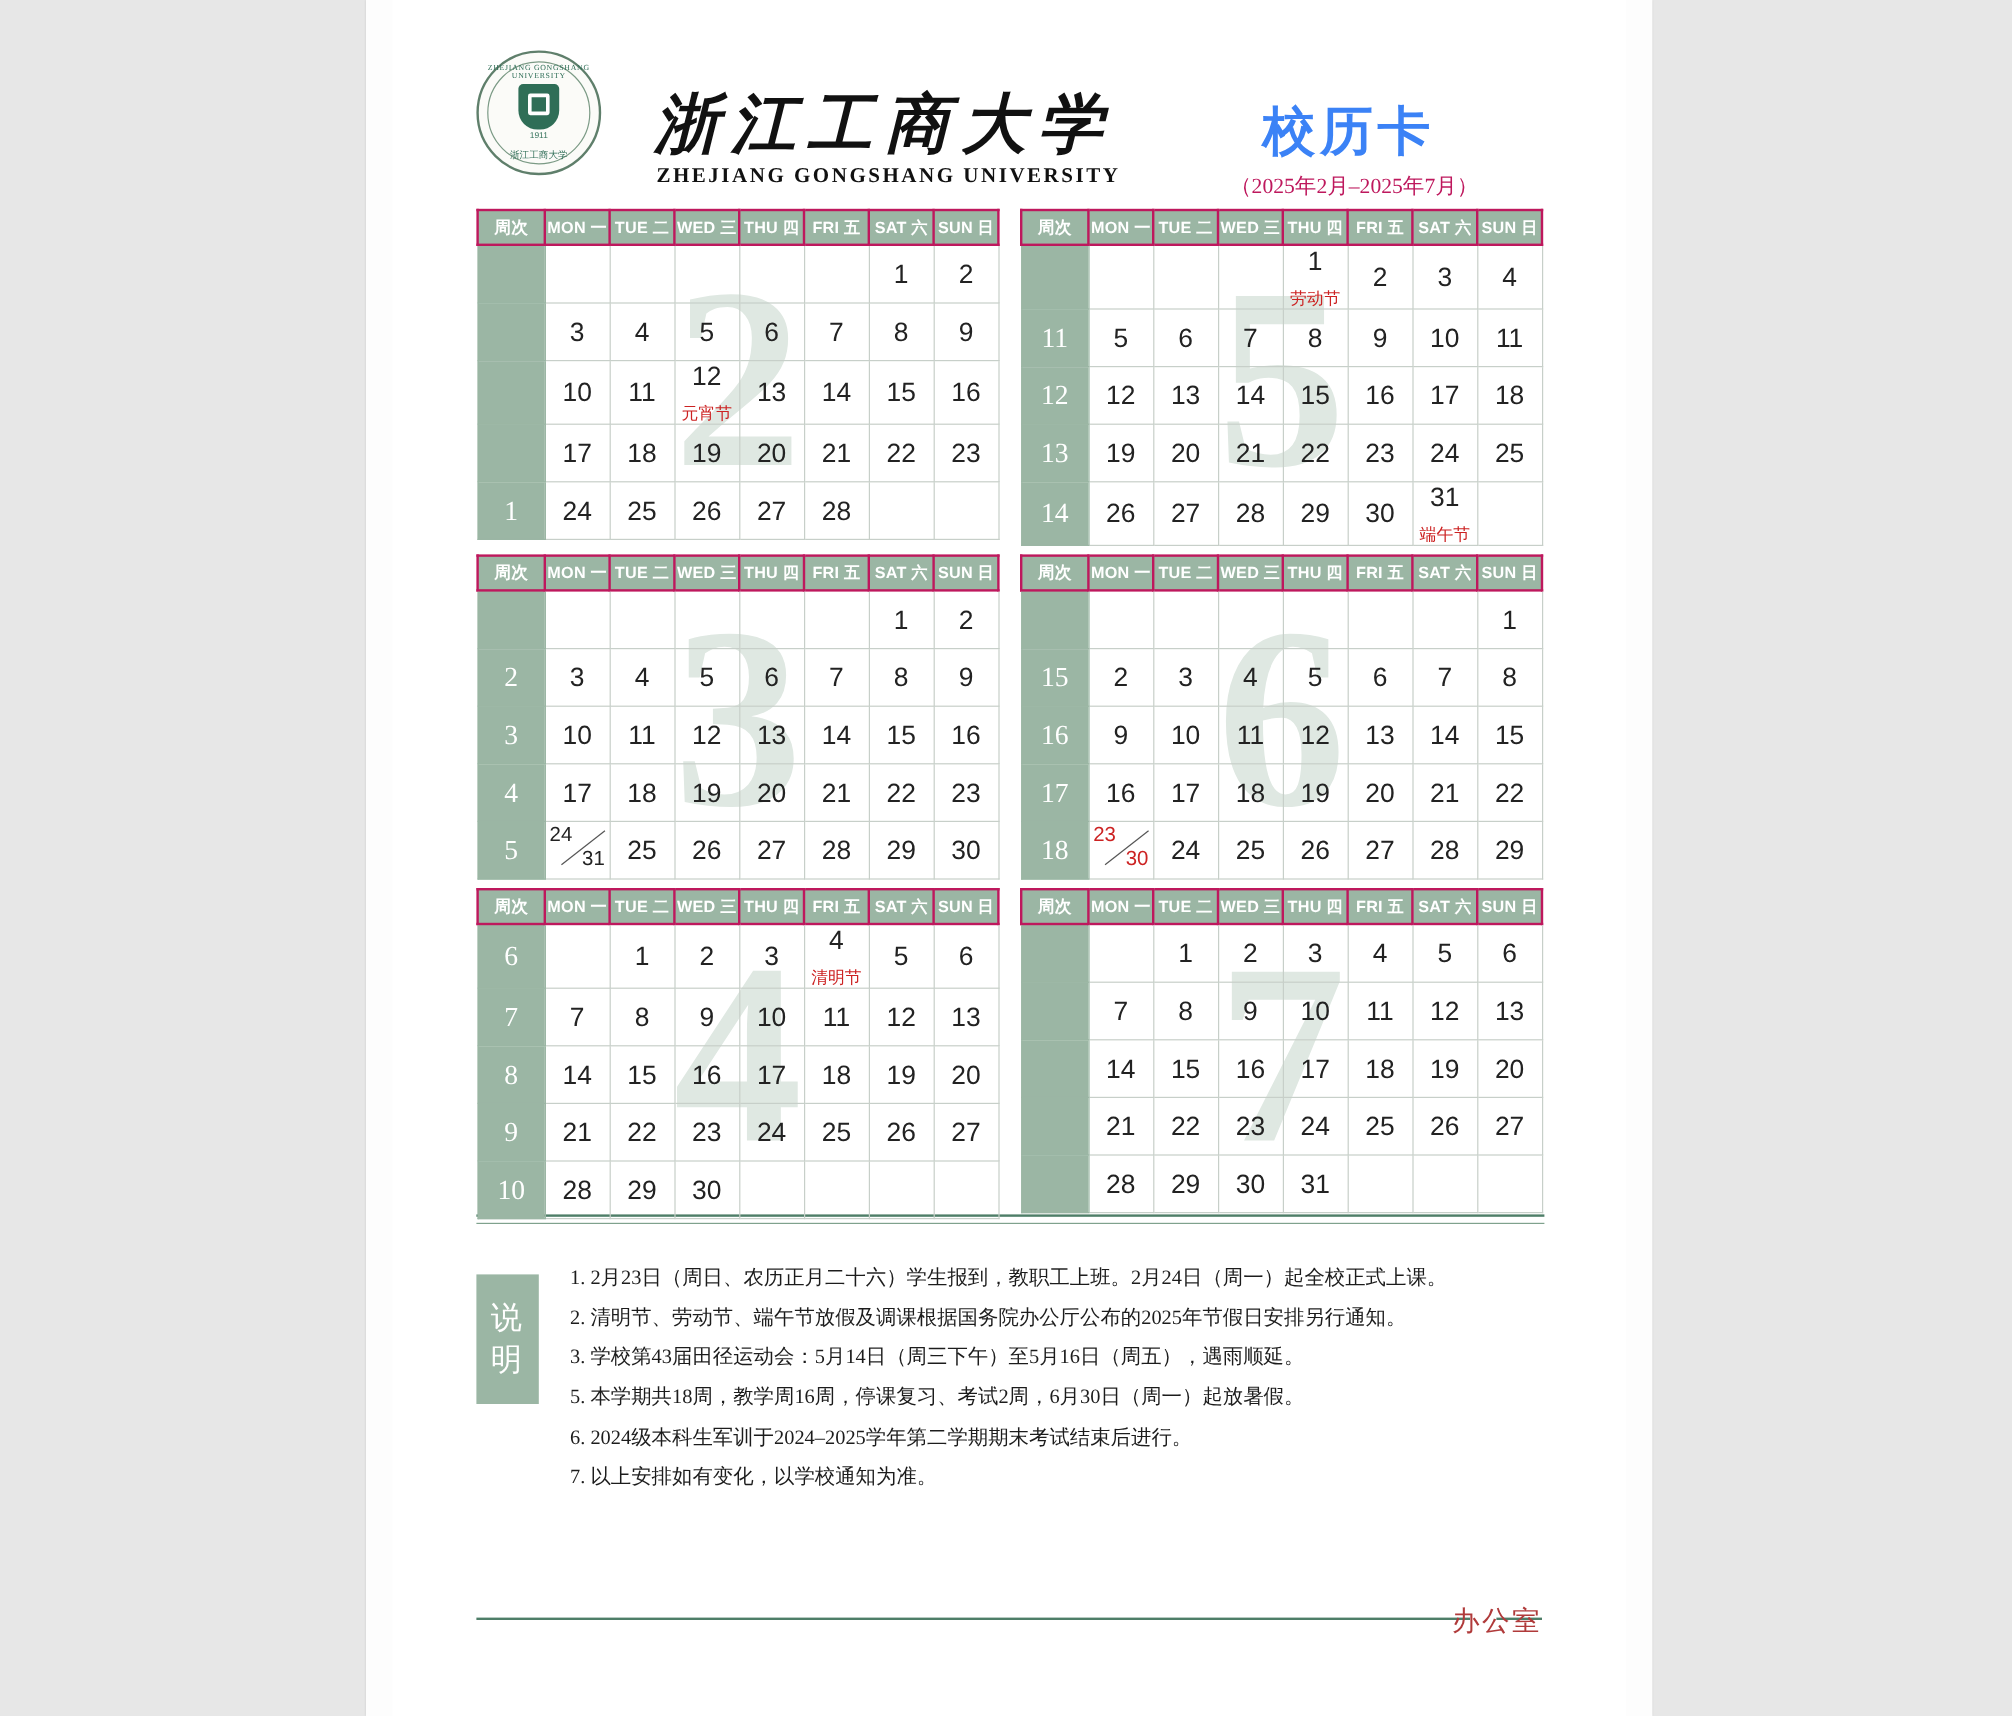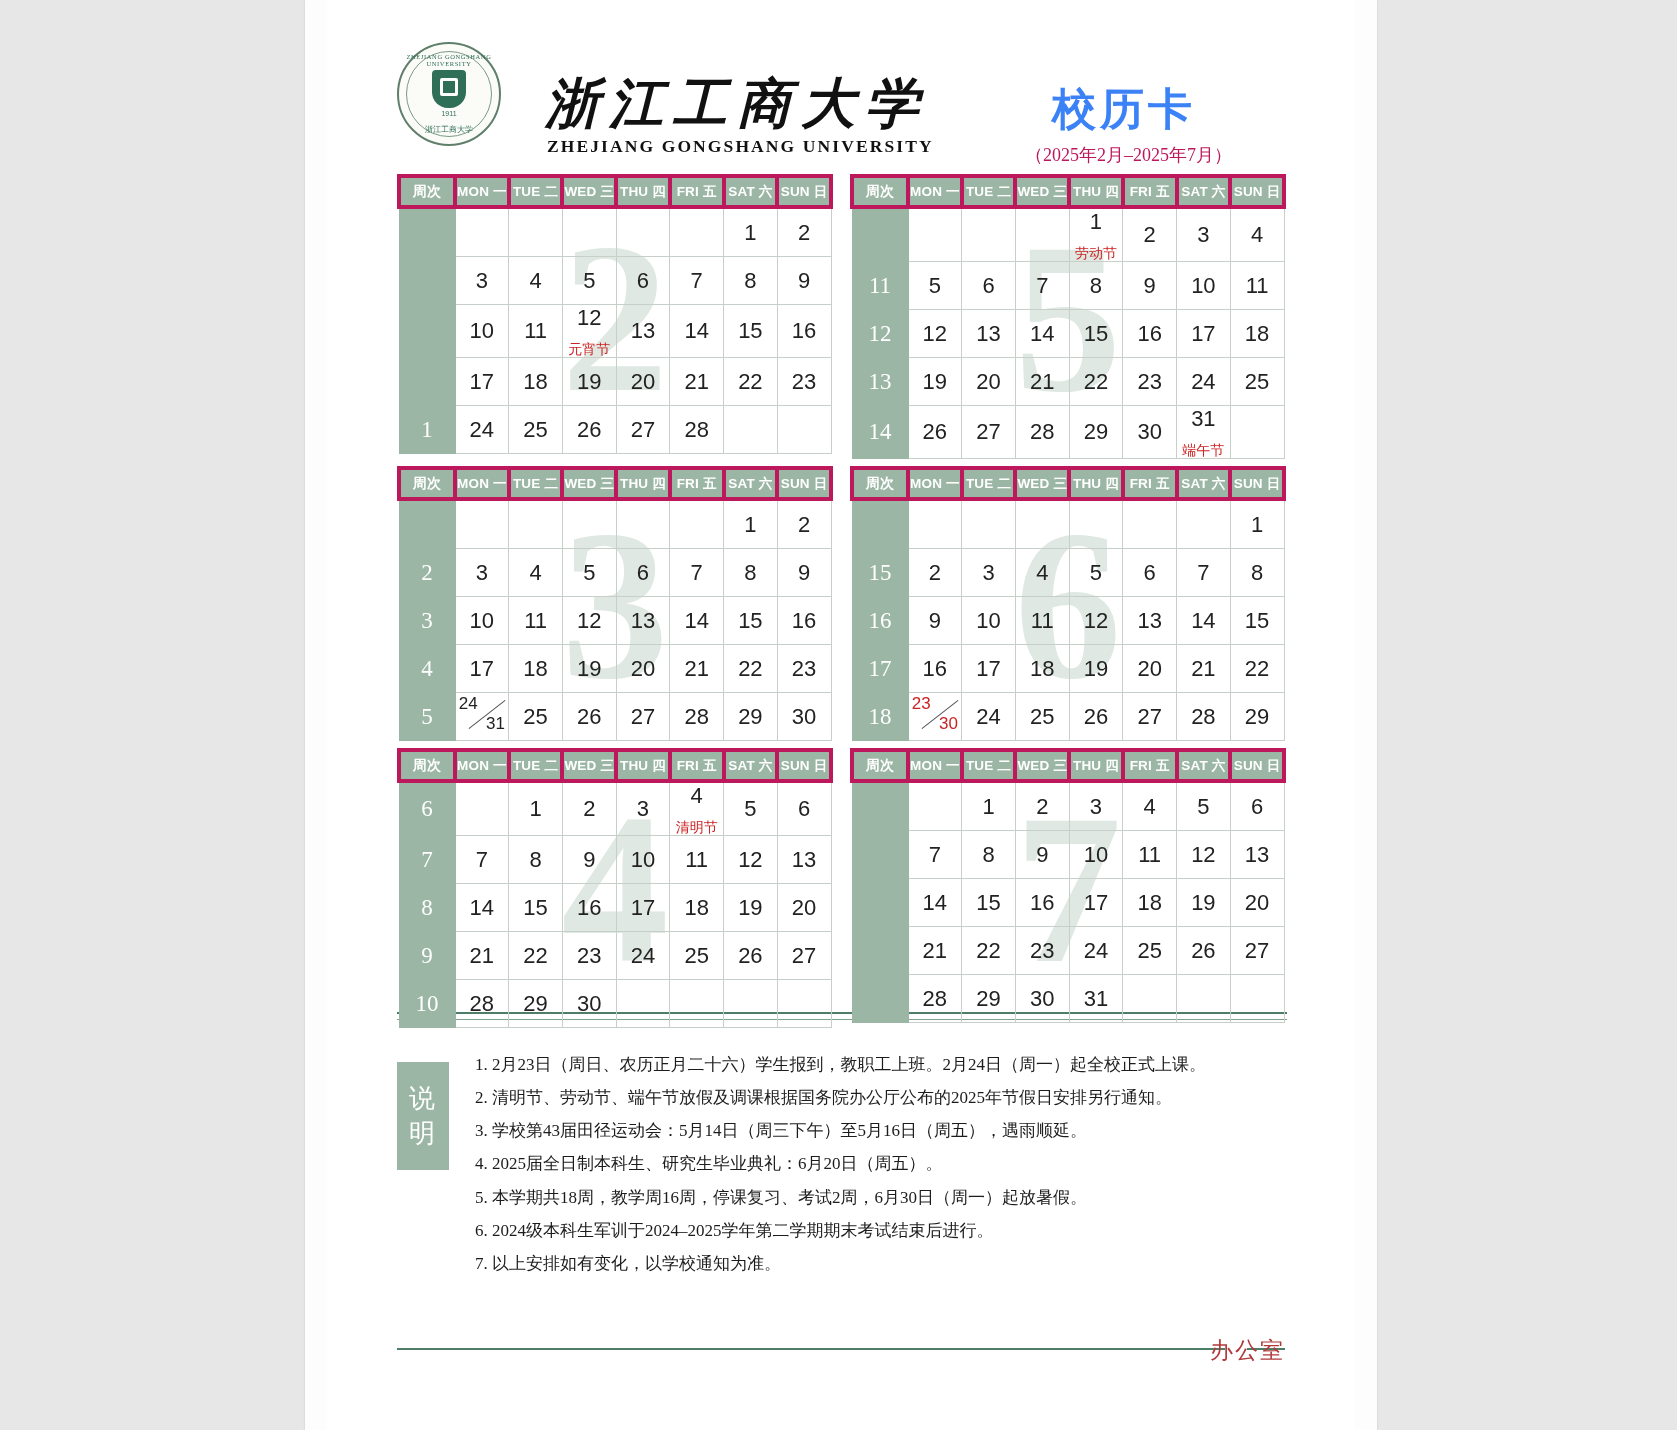--- a/index.html
+++ b/index.html
@@ -185,21 +185,21 @@
     font-size: 22px;
     color: #222222;
     padding: 0;
     background: transparent;
   }
   table.mtable th {
     background: #9bb6a4;
     color: #ffffff;
     font-size: 13.5px;
     height: 27px;
-    border: 4px solid #be185d;
+    border: 2px solid #be185d;
     font-family: "Liberation Sans", sans-serif;
     letter-spacing: 0.2px;
     white-space: nowrap;
   }
   table.mtable th.wk {
     font-size: 14px;
     font-family: "Liberation Serif", serif;
   }
   table.mtable col.c-wk { width: 56px; }
   table.mtable td.wk {
@@ -828,21 +828,20 @@
 
       <div class="notes">
         <div class="notes-label">
           <span>说</span>
           <span>明</span>
         </div>
         <div class="notes-list">
           <div>1. 2月23日（周日、农历正月二十六）学生报到，教职工上班。2月24日（周一）起全校正式上课。</div>
           <div>2. 清明节、劳动节、端午节放假及调课根据国务院办公厅公布的2025年节假日安排另行通知。</div>
           <div>3. 学校第43届田径运动会：5月14日（周三下午）至5月16日（周五），遇雨顺延。</div>
-          <div>4. 2025届全日制本科生、研究生毕业典礼：6月20日（周五）。</div>
           <div>5. 本学期共18周，教学周16周，停课复习、考试2周，6月30日（周一）起放暑假。</div>
           <div>6. 2024级本科生军训于2024–2025学年第二学期期末考试结束后进行。</div>
           <div>7. 以上安排如有变化，以学校通知为准。</div>
         </div>
       </div>
 
       <div class="office-line"></div>
       <div class="office-line2"></div>
       <div class="office">办公室</div>
     </div>

